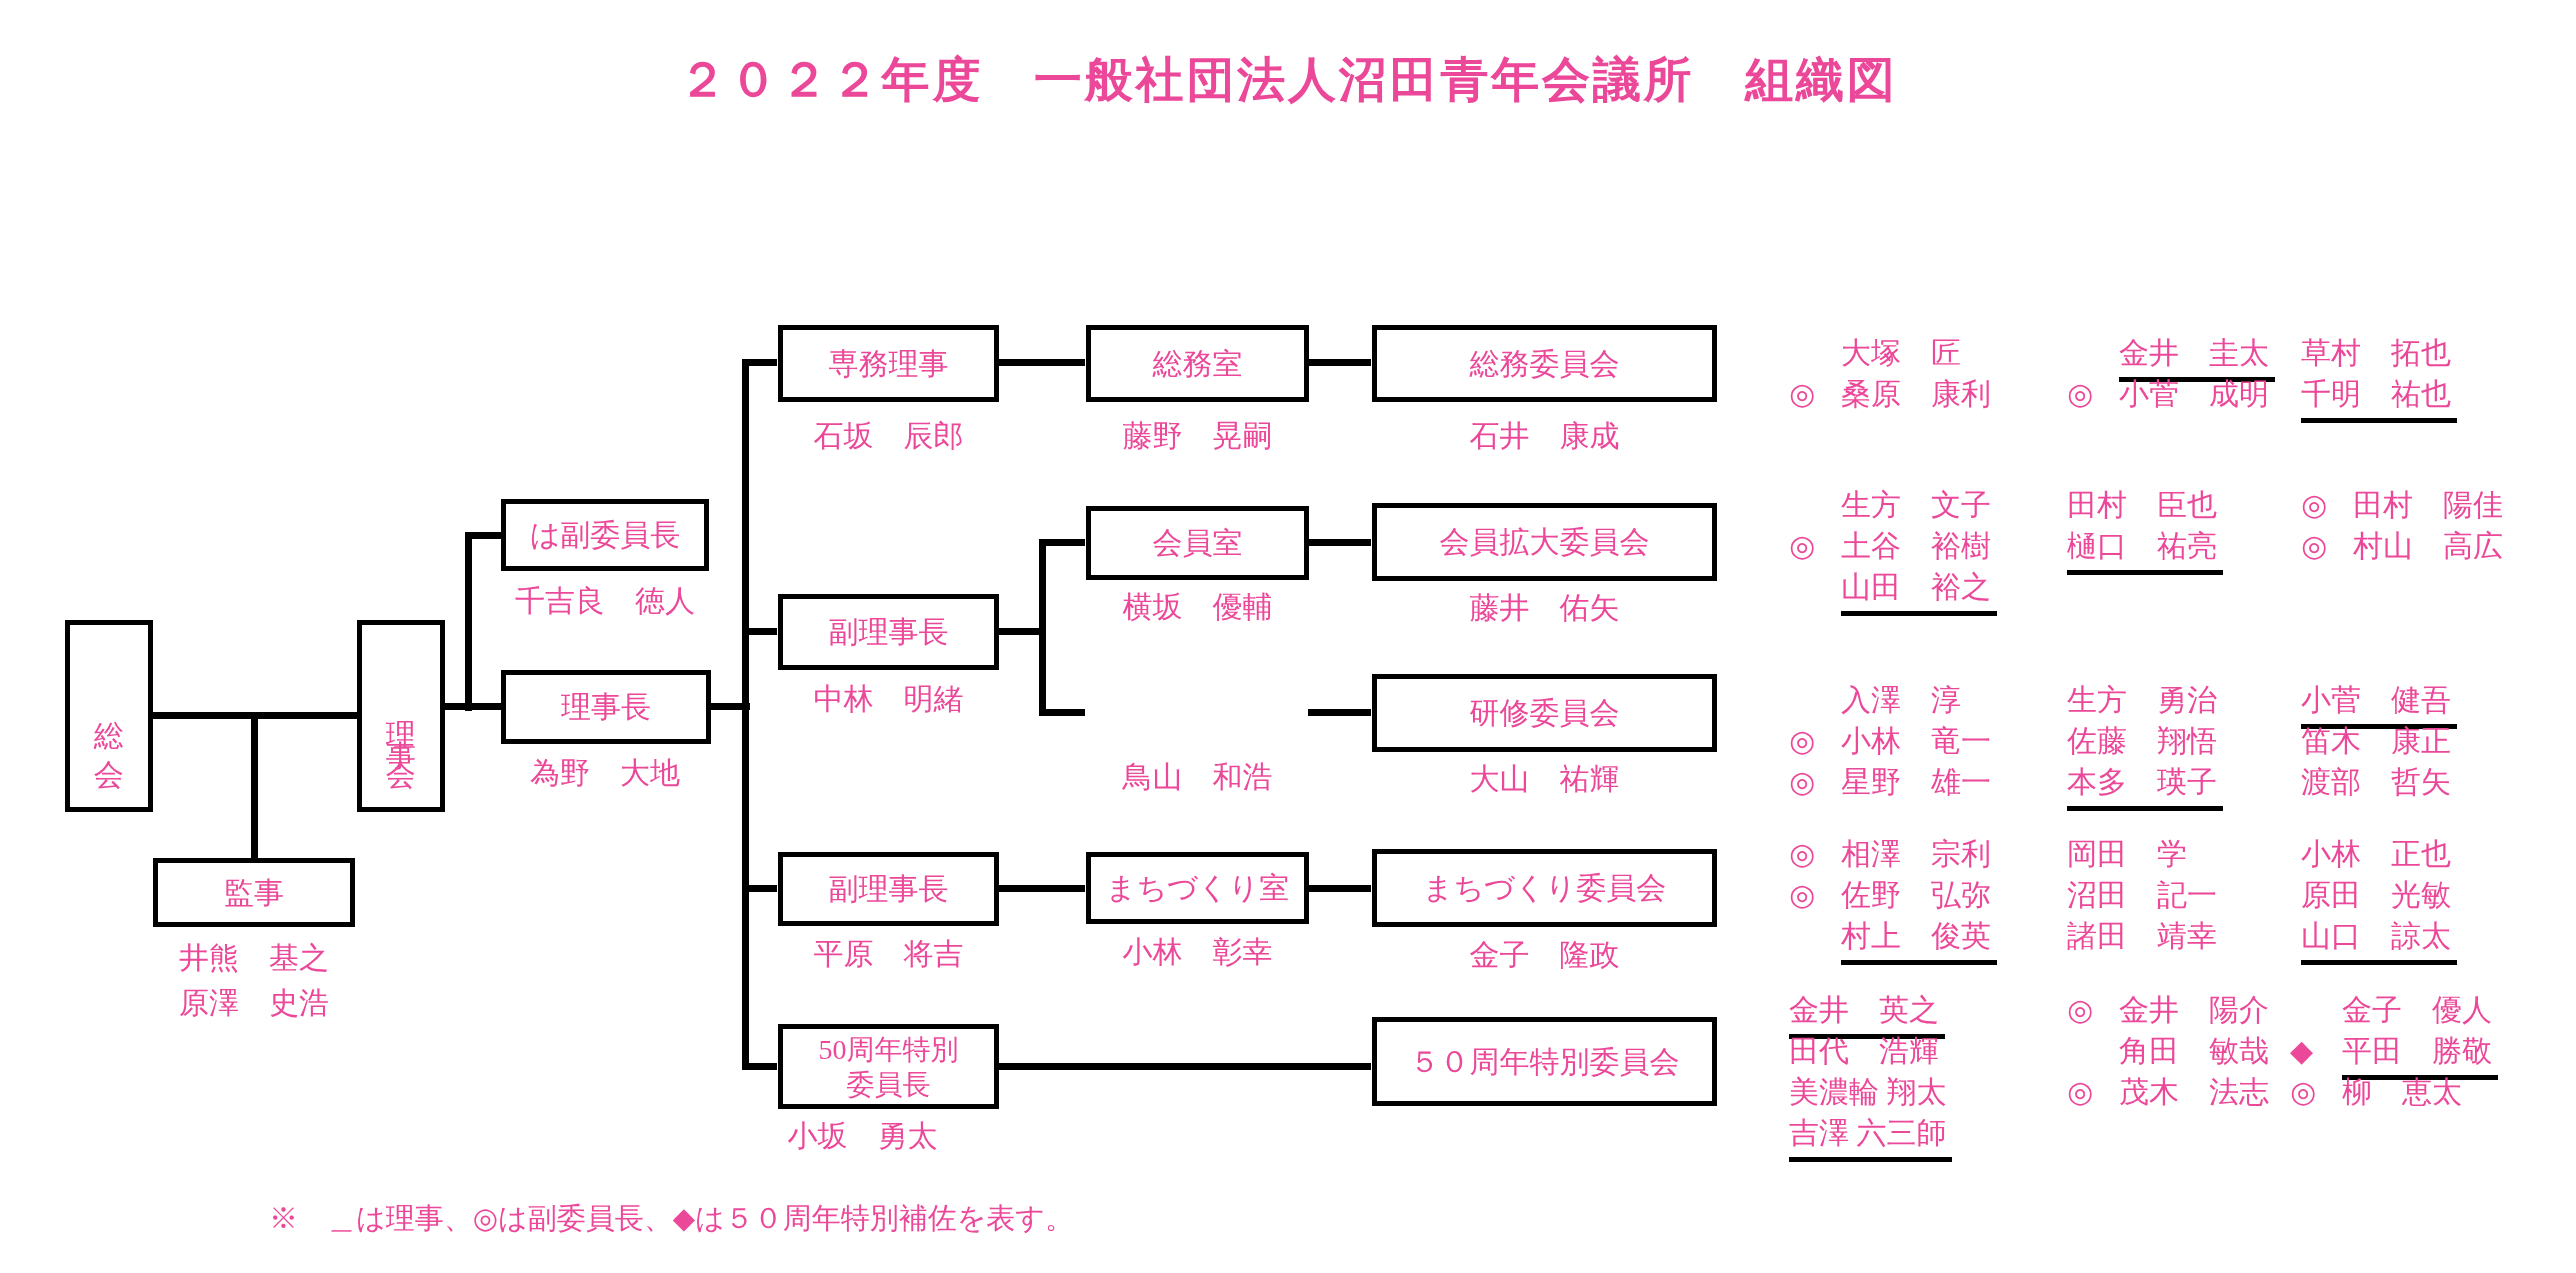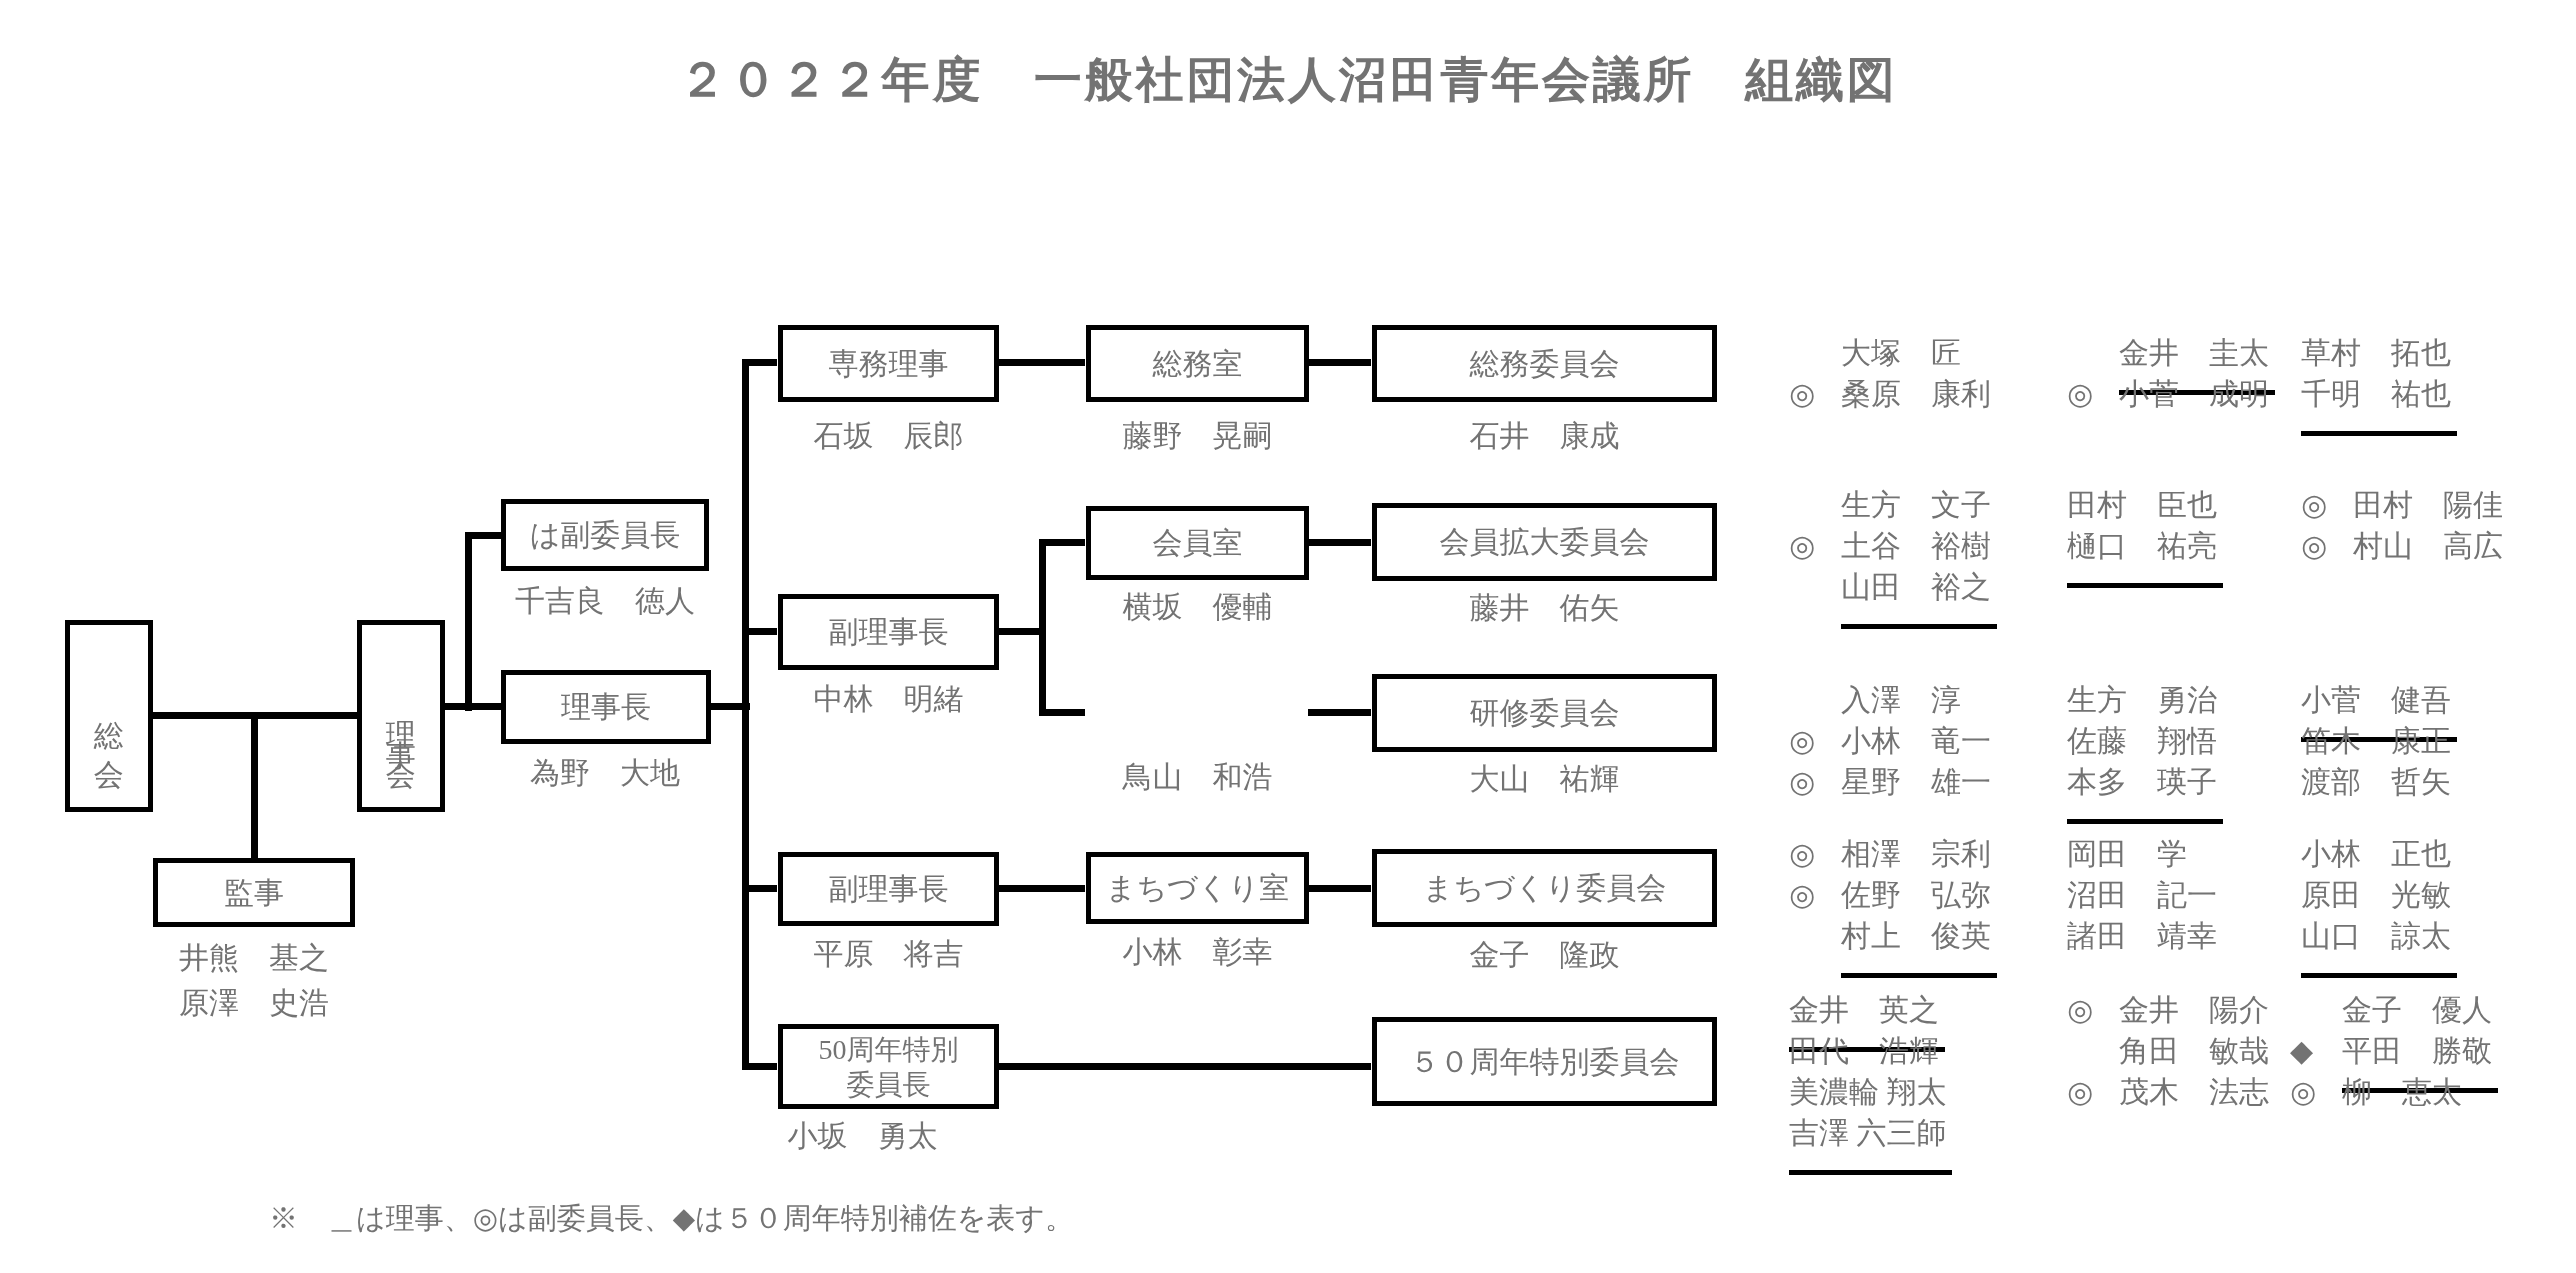--- a/index.html
+++ b/index.html
@@ -1,18 +1,18 @@
 <!DOCTYPE html>
 <html style="font-size:15px"><head>
 <meta charset="utf-8">
 <style>
   html,body { margin:0; padding:0; background:#ffffff; }
   .canvas {
     position:relative; width:2576px; height:1273px; background:#ffffff;
-    font-family:"Liberation Serif","DejaVu Serif",serif; color:#737373;
+    font-family:"Liberation Serif","DejaVu Serif",serif; color:#ec4899;
     overflow:hidden;
   }
   .title {
     position:absolute; top:48px; left:0; width:2576px;
     text-align:center; font-size:48px; font-weight:bold; letter-spacing:2.8px;
   }
   .box {
     position:absolute; border:5.6px solid #000; background:#fff;
     display:flex; align-items:center; justify-content:center;
     font-size:30px; text-align:center; white-space:pre-line; line-height:1.25;
@@ -27,21 +27,21 @@
     position:absolute; font-size:30px; text-align:center; white-space:nowrap;
   }
   .bname.two { line-height:45px; }
   .hline { position:absolute; height:7.4px; background:#000; }
   .vline { position:absolute; width:7.4px; background:#000; }
   .mgroup { position:absolute; }
   .mcol { position:absolute; top:0; }
   .mrow { height:41px; line-height:41px; white-space:nowrap; font-size:30px; }
   .mk { display:inline-block; width:52px; font-size:30px; }
   .mn { display:inline-block; }
-  .mn.ul { border-bottom:5.6px solid #000; padding-bottom:17px; padding-right:5.6px; }
+  .mn.ul { border-bottom:5.6px solid #000; padding-bottom:4px; padding-right:5.6px; }
   .note {
     position:absolute; left:269px; top:1199px; font-size:29px; white-space:nowrap;
   }
 </style>
 </head>
 <body>
 
 <div class="canvas">
 
   <div class="title">２０２２年度　一般社団法人沼田青年会議所　組織図</div>

